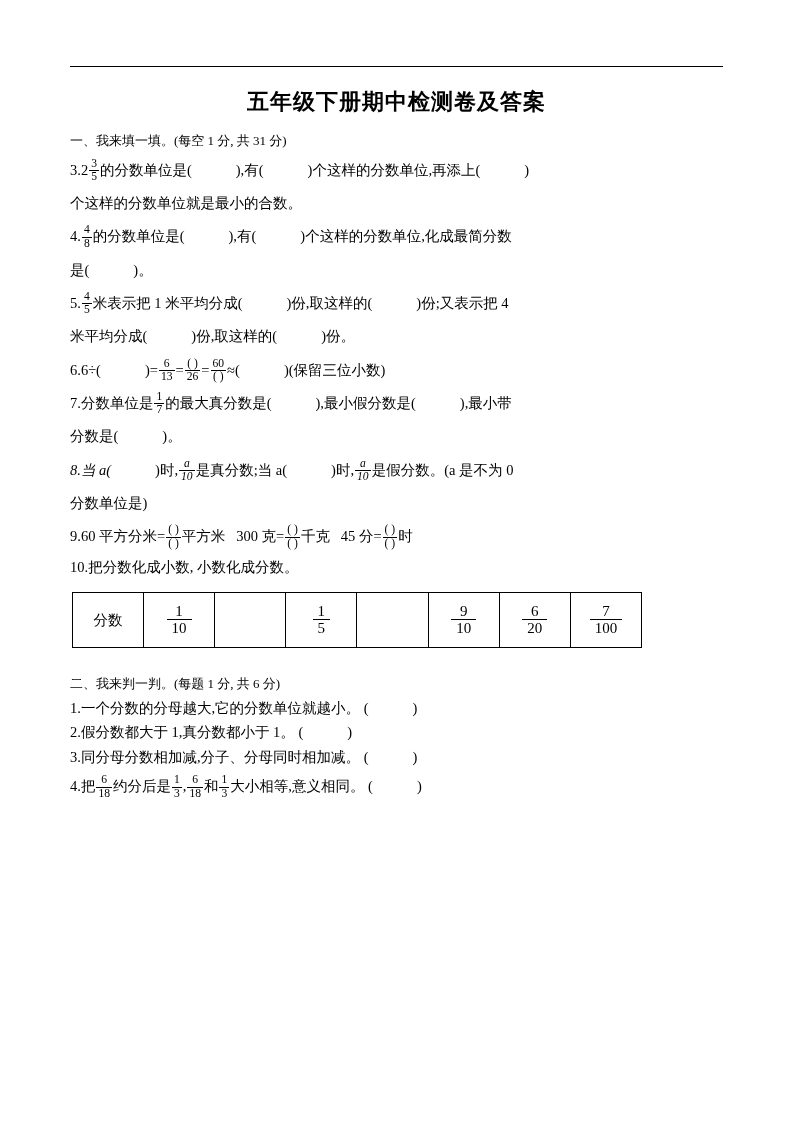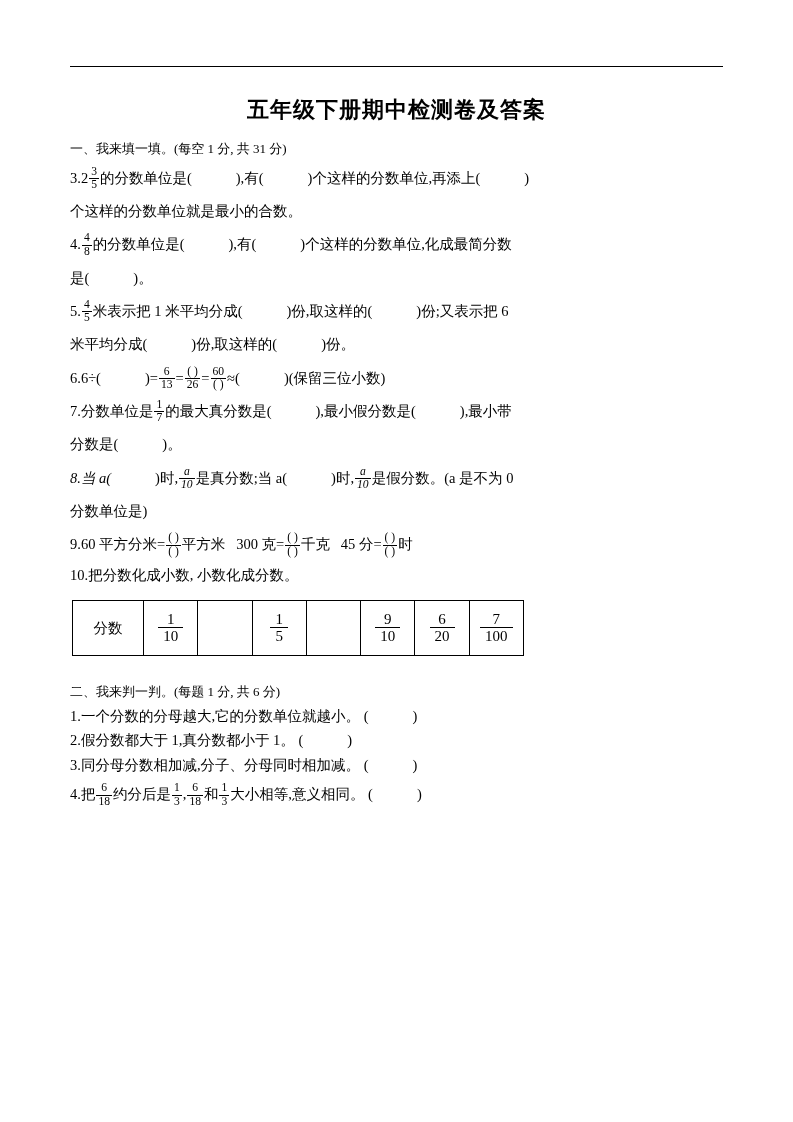--- a/index.html
+++ b/index.html
@@ -23,21 +23,21 @@
   }
   .top-rule {
     margin-top: 66px;
     border-top: 1.5px solid #000;
     width: 100%;
   }
   .doc-title {
     text-align: center;
     font-size: 22px;
     font-weight: bold;
-    margin-top: 28px;
+    margin-top: 20px;
     margin-bottom: 14px;
     letter-spacing: 1px;
     font-family: "Liberation Serif", "DejaVu Serif", serif;
   }
   .section-head {
     font-size: 13px;
     margin: 8px 0 3px 0;
     line-height: 1.5;
   }
   .q {
@@ -67,21 +67,21 @@
     display: block;
     padding: 0 2px;
   }
   .blank {
     display: inline-block;
     min-width: 44px;
   }
   .tbl {
     border-collapse: collapse;
     margin: 14px 0 10px 2px;
-    width: 452px;
+    width: 570px;
     table-layout: fixed;
   }
   .tbl td {
     border: 1px solid #000;
     height: 42px;
     text-align: center;
     font-size: 14.5px;
     padding: 2px 4px;
   }
   .tbl tr.row-frac td { height: 50px; }
@@ -122,21 +122,21 @@
     <span>3.2</span><span class="frac"><span class="num">3</span><span class="den">5</span></span><span>的分数单位是(</span><span class="blank"></span><span>),有(</span><span class="blank"></span><span>)个这样的分数单位,再添上(</span><span class="blank"></span><span>)</span>
     <div>个这样的分数单位就是最小的合数。</div>
   </div>
 
   <div class="q tall">
     <span>4.</span><span class="frac"><span class="num">4</span><span class="den">8</span></span><span>的分数单位是(</span><span class="blank"></span><span>),有(</span><span class="blank"></span><span>)个这样的分数单位,化成最简分数</span>
     <div><span>是(</span><span class="blank"></span><span>)。</span></div>
   </div>
 
   <div class="q tall">
-    <span>5.</span><span class="frac"><span class="num">4</span><span class="den">5</span></span><span>米表示把 1 米平均分成(</span><span class="blank"></span><span>)份,取这样的(</span><span class="blank"></span><span>)份;又表示把 6</span>
+    <span>5.</span><span class="frac"><span class="num">4</span><span class="den">5</span></span><span>米表示把 1 米平均分成(</span><span class="blank"></span><span>)份,取这样的(</span><span class="blank"></span><span>)份;又表示把 4</span>
     <div><span>米平均分成(</span><span class="blank"></span><span>)份,取这样的(</span><span class="blank"></span><span>)份。</span></div>
   </div>
 
   <div class="q tall">
     <span>6.6÷(</span><span class="blank"></span><span>)=</span><span class="frac"><span class="num">6</span><span class="den">13</span></span><span>=</span><span class="frac"><span class="num">(    )</span><span class="den">26</span></span><span>=</span><span class="frac"><span class="num">60</span><span class="den">(    )</span></span><span>≈(</span><span class="blank"></span><span>)(保留三位小数)</span>
   </div>
 
   <div class="q tall">
     <span>7.分数单位是</span><span class="frac"><span class="num">1</span><span class="den">7</span></span><span>的最大真分数是(</span><span class="blank"></span><span>),最小假分数是(</span><span class="blank"></span><span>),最小带</span>
     <div><span>分数是(</span><span class="blank"></span><span>)。</span></div>

